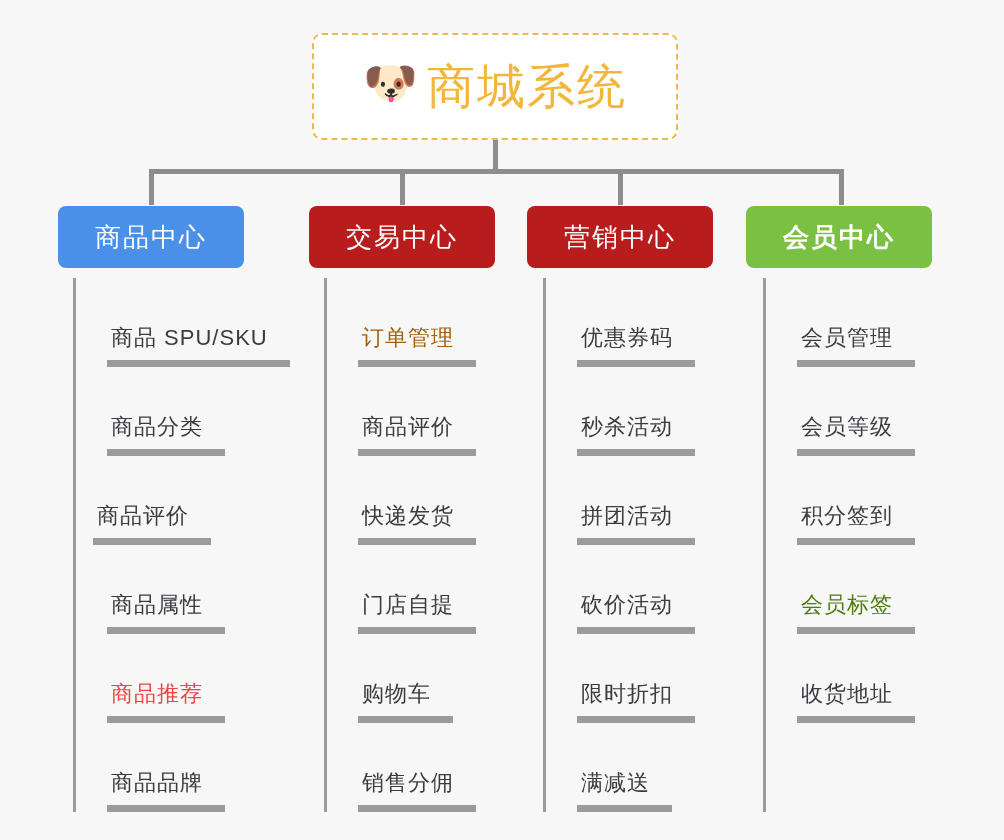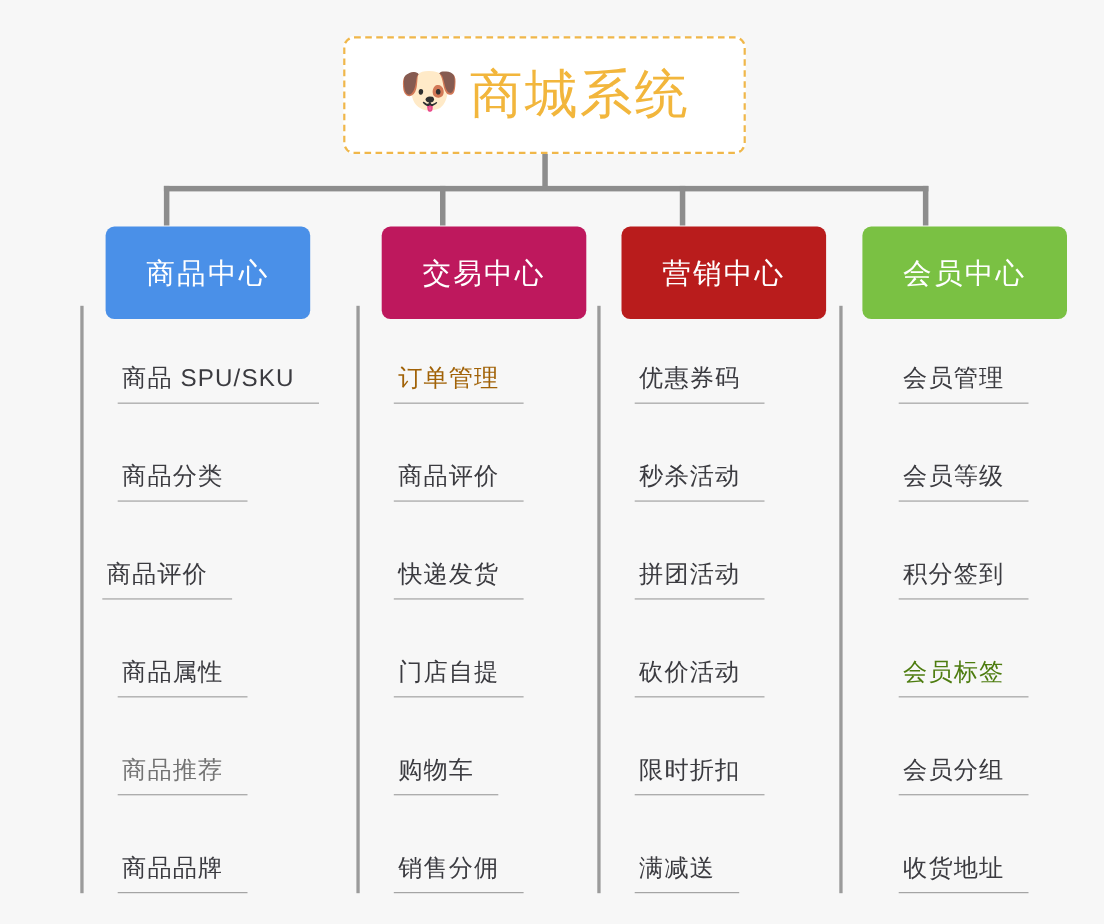--- a/index.html
+++ b/index.html
@@ -54,30 +54,29 @@
   .conn {
     position: absolute;
     background: #8d8d8d;
   }
   .conn-v { width: 4px; }
   .conn-h { height: 4px; }
 
   
   .branch-box {
     position: absolute;
-    height: 84px;
+    height: 62px;
     border-radius: 8px;
     display: flex;
     align-items: center;
     justify-content: center;
     color: #ffffff;
     font-size: 26px;
     letter-spacing: 2px;
     box-sizing: border-box;
-    margin-left: 38px;
   }
 
   
   .sub-column {
     position: absolute;
     top: 278px;
   }
   .spine {
     position: absolute;
     left: 0;
@@ -93,21 +92,21 @@
     align-items: flex-end;
   }
   .sub-label {
     display: inline-block;
     margin-left: 34px;
     padding-bottom: 7px;
     font-size: 22px;
     color: #3b3b40;
     letter-spacing: 1px;
     white-space: nowrap;
-    border-bottom: 1px solid #c2410c;
+    border-bottom: 7px solid #c2410c;
     padding-right: 22px;
     padding-left: 4px;
   }
 </style>
 </head>
 <body style="background: rgb(247, 247, 247);">
 
 <div id="mindmap">
 
   <div class="root-card" style="border-color: rgb(240, 183, 74); background: rgb(255, 255, 255);">
@@ -118,46 +117,46 @@
   <div class="conn conn-v" style="left: 493px; top: 140px; width: 5px; height: 32px; background: rgb(141, 141, 141);"></div>
   <div class="conn conn-h" style="left: 149px; top: 169px; width: 695px; height: 5px; background: rgb(141, 141, 141);"></div>
   <div class="conn conn-v" style="left: 149px; top: 169px; width: 5px; height: 36px; background: rgb(141, 141, 141);"></div>
   <div class="conn conn-v" style="left: 400px; top: 169px; width: 5px; height: 36px; background: rgb(141, 141, 141);"></div>
   <div class="conn conn-v" style="left: 618px; top: 169px; width: 5px; height: 36px; background: rgb(141, 141, 141);"></div>
   <div class="conn conn-v" style="left: 839px; top: 169px; width: 5px; height: 36px; background: rgb(141, 141, 141);"></div>
 
   <div class="branch-box" style="left: 58px; top: 206px; width: 186px; background: rgb(74, 144, 232);">
     <span>商品中心</span>
   </div>
-  <div class="branch-box" style="left: 309px; top: 206px; width: 186px; background: #be185d;">
+  <div class="branch-box" style="left: 309px; top: 206px; width: 186px; background: #b91c1c;">
     <span>交易中心</span>
   </div>
   <div class="branch-box" style="left: 527px; top: 206px; width: 186px; background: #b91c1c;">
     <span>营销中心</span>
   </div>
-  <div class="branch-box" style="left: 746px; top: 206px; width: 186px; background: rgb(122, 193, 67);">
+  <div class="branch-box" style="left: 746px; top: 206px; width: 186px; background: rgb(122, 193, 67); font-weight: bold;">
     <span>会员中心</span>
   </div>
 
   <div class="sub-column" style="left:73px;">
     <div class="spine" style="height: 534px; background: rgb(155, 155, 155);"></div>
     <div class="sub-item">
         <span class="sub-label" style="color: rgb(59, 59, 64); border-bottom-color: rgb(155, 155, 155);">商品 SPU/SKU</span>
       </div>
     <div class="sub-item">
         <span class="sub-label" style="color: rgb(59, 59, 64); border-bottom-color: rgb(155, 155, 155);">商品分类</span>
       </div>
     <div class="sub-item">
         <span class="sub-label" style="color: rgb(59, 59, 64); border-bottom-color: rgb(155, 155, 155); margin-left: 20px;">商品评价</span>
       </div>
     <div class="sub-item">
         <span class="sub-label" style="color: rgb(59, 59, 64); border-bottom-color: rgb(155, 155, 155);">商品属性</span>
       </div>
     <div class="sub-item">
-        <span class="sub-label" style="color: #737373; border-bottom-color: rgb(155, 155, 155);">商品推荐</span>
+        <span class="sub-label" style="color: #ef4444; border-bottom-color: rgb(155, 155, 155);">商品推荐</span>
       </div>
     <div class="sub-item">
         <span class="sub-label" style="color: rgb(59, 59, 64); border-bottom-color: rgb(155, 155, 155);">商品品牌</span>
       </div>
   </div>
 
   <div class="sub-column" style="left:324px;">
     <div class="spine" style="height: 534px; background: rgb(155, 155, 155);"></div>
     <div class="sub-item">
         <span class="sub-label" style="color: #a16207; border-bottom-color: rgb(155, 155, 155);">订单管理</span>
@@ -194,35 +193,32 @@
         <span class="sub-label" style="color: rgb(59, 59, 64); border-bottom-color: rgb(155, 155, 155);">砍价活动</span>
       </div>
     <div class="sub-item">
         <span class="sub-label" style="color: rgb(59, 59, 64); border-bottom-color: rgb(155, 155, 155);">限时折扣</span>
       </div>
     <div class="sub-item">
         <span class="sub-label" style="color: rgb(59, 59, 64); border-bottom-color: rgb(155, 155, 155);">满减送</span>
       </div>
   </div>
 
-  <div class="sub-column" style="left:763px;padding-left:20px;">
+  <div class="sub-column" style="left:763px;">
     <div class="spine" style="height: 534px; background: rgb(155, 155, 155);"></div>
     <div class="sub-item">
         <span class="sub-label" style="color: rgb(59, 59, 64); border-bottom-color: rgb(155, 155, 155);">会员管理</span>
       </div>
     <div class="sub-item">
         <span class="sub-label" style="color: rgb(59, 59, 64); border-bottom-color: rgb(155, 155, 155);">会员等级</span>
       </div>
     <div class="sub-item">
         <span class="sub-label" style="color: rgb(59, 59, 64); border-bottom-color: rgb(155, 155, 155);">积分签到</span>
       </div>
     <div class="sub-item">
         <span class="sub-label" style="color: #4d7c0f; border-bottom-color: rgb(155, 155, 155);">会员标签</span>
       </div>
     <div class="sub-item">
-        <span class="sub-label" style="color: rgb(59, 59, 64); border-bottom-color: rgb(155, 155, 155);">会员分组</span>
-      </div>
-    <div class="sub-item">
         <span class="sub-label" style="color: rgb(59, 59, 64); border-bottom-color: rgb(155, 155, 155);">收货地址</span>
       </div>
   </div>
 
 </div>
 
 </body></html>

